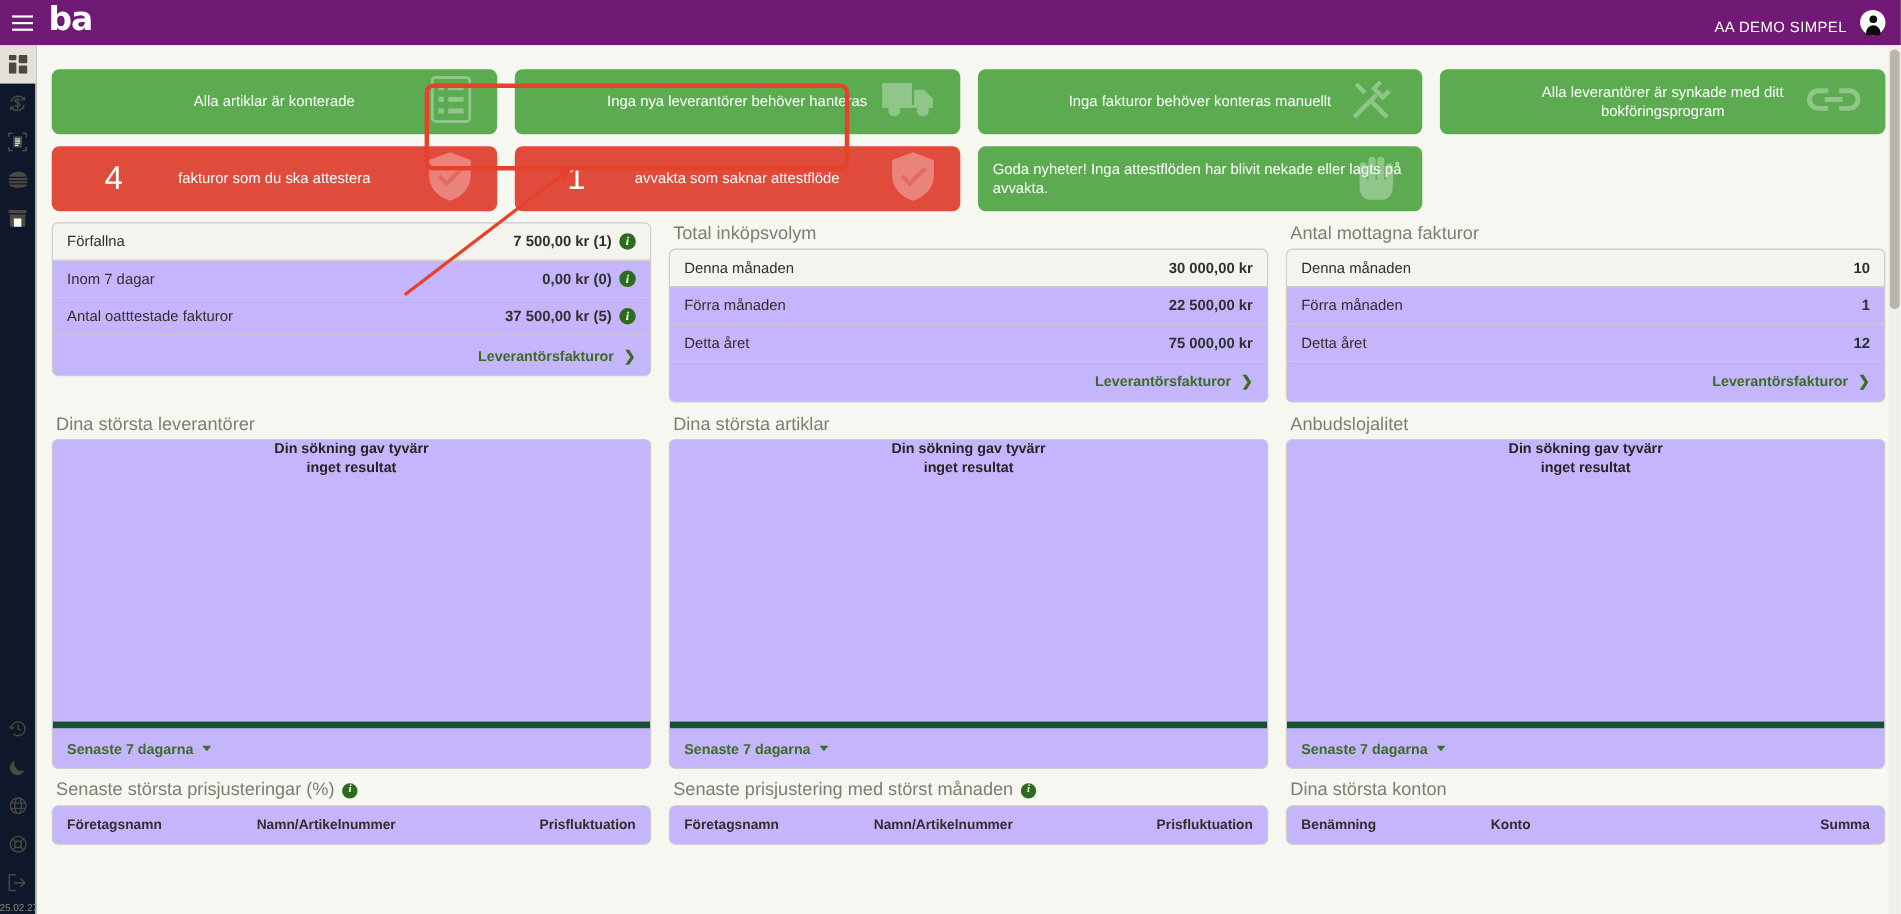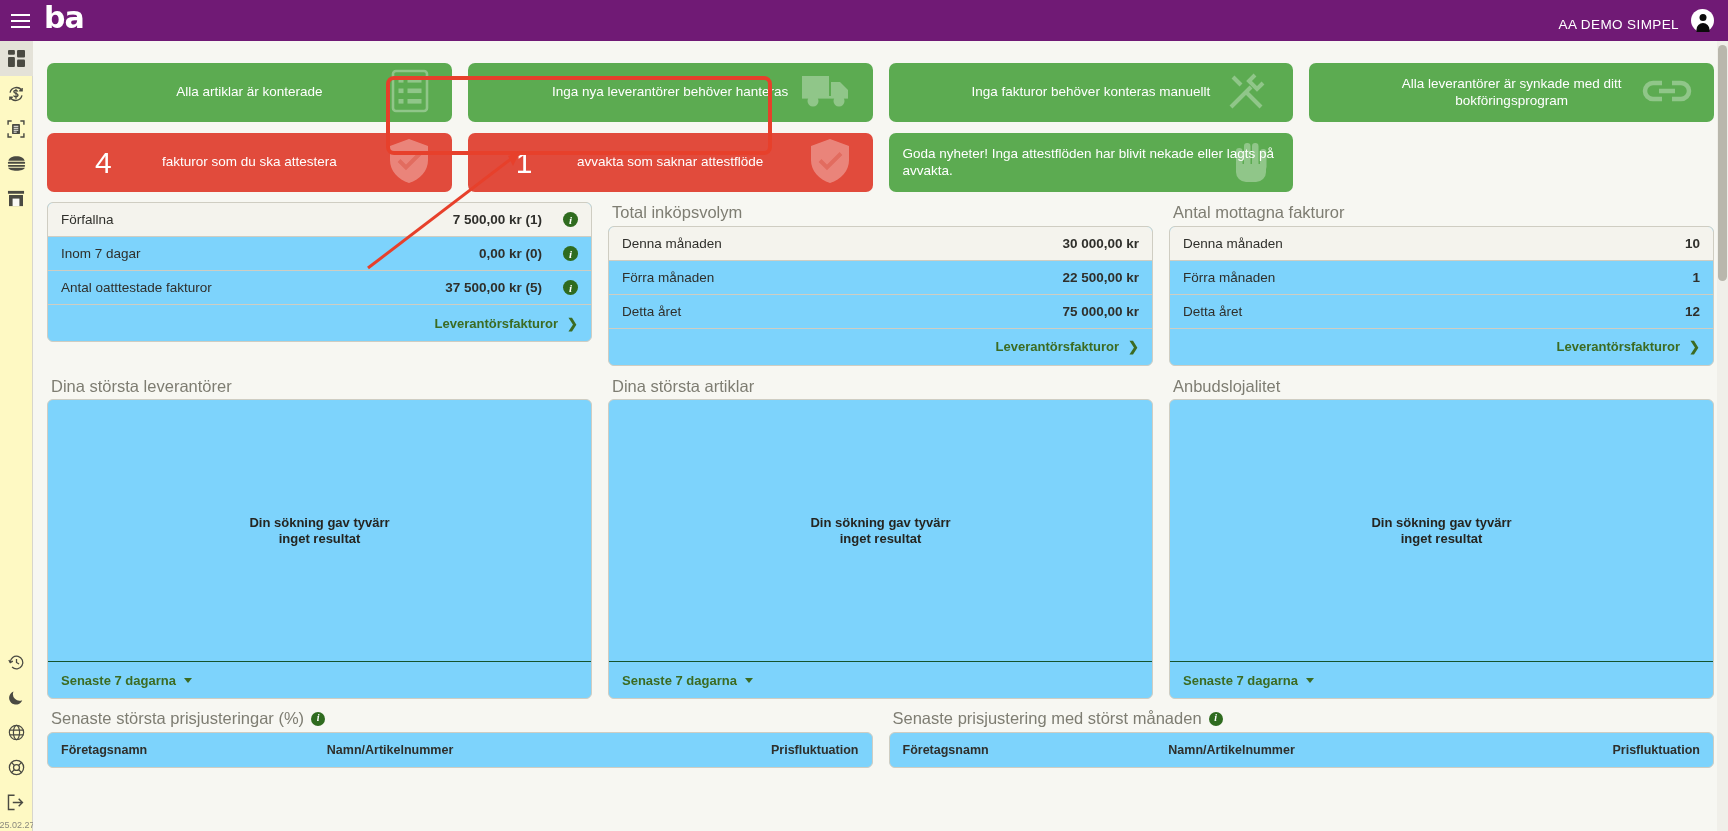--- a/index.html
+++ b/index.html
@@ -48,21 +48,21 @@
   #avatar-icon::after {
     content:""; position:absolute; left:50%; top:13.5px;
     width:13px; height:9px; border-radius:7px 7px 0 0;
     background:#0b0b0b; transform: translateX(-50%);
   }
 
   
   #sidebar {
     position: absolute; top: 41px; left: 0;
     width: 33px; height: 790px;
-    background: #fef9c3;
+    background: #0f172a;
     border-right: 1px solid #d8d6cc;
     display: flex; flex-direction: column; align-items: center;
   }
   .side-icon {
     width: 33px; height: 35px;
     display: flex; align-items: center; justify-content: center;
     color: #4a4a42; cursor: pointer;
   }
   .side-icon.active { background: #e4e2d8; }
   .side-icon svg { display:block; }
@@ -125,33 +125,33 @@
 
   
   .grid3 { display: flex; gap: 16px; margin-top: 10px; }
   .col { flex: 1 1 0; min-width: 0; }
   .panel-title {
     font-size: 16.5px; color: #7e7d72; font-weight: 400;
     padding: 0 2px 3px 4px; line-height: 1.25;
     display: flex; align-items: center; gap: 7px;
   }
   .card {
-    background: #7dd3fc;
+    background: #c4b5fd;
     border: 1px solid #cfcdc2;
     border-radius: 6px;
     overflow: hidden;
   }
   .kv-row {
     display: flex; align-items: center; justify-content: space-between;
     height: 34px; padding: 0 13px;
     border-bottom: 1px solid #cfcdc2;
     font-size: 13.5px; color: #2f2f2b;
   }
   .kv-row:first-child { background: #f4f3ed; }
-  .kv-row .val { font-weight: 700; display: flex; align-items: flex-end; gap: 21px; }
+  .kv-row .val { font-weight: 700; display: flex; align-items: flex-end; gap: 7px; }
   .kv-foot {
     height: 36px; display: flex; align-items: center; justify-content: flex-end;
     padding: 0 13px; cursor: pointer;
   }
   .kv-foot .link {
     font-size: 13px; font-weight: 700; color: #3c6b22;
     display: flex; align-items: center; gap: 9px;
   }
   .chev { font-size: 13px; color: #3c6b22; }
 
@@ -162,22 +162,22 @@
     display: inline-flex; align-items: center; justify-content: center;
     font-family: "Liberation Serif", serif;
     cursor: pointer;
   }
   .panel-title .info-dot { font-size: 10px; width: 14px; height: 14px; }
 
   
   .chart-card { height: 300px; display: flex; flex-direction: column; }
   .chart-body {
     flex: 1 1 auto;
-    display: flex; align-items: center; justify-content: center;
-    border-bottom: 1px solid #14532d;
+    display: flex; justify-content: center;
+    border-bottom: 6px solid #14532d;
   }
   .empty-msg {
     font-size: 13px; font-weight: 700; color: #252521;
     text-align: center; line-height: 1.25;
   }
   .chart-foot {
     height: 36px; display: flex; align-items: center;
     padding: 0 13px;
   }
   .range-select {
@@ -576,20 +576,32 @@
       </div>
       <div class="card">
         <div class="tbl-head">
           <span>Företagsnamn</span>
           <span>Namn/Artikelnummer</span>
           <span class="r">Prisfluktuation</span>
         </div>
       </div>
     </div>
 
+    <div class="col">
+      <div class="panel-title">
+        <span>Dina största konton</span>
+      </div>
+      <div class="card">
+        <div class="tbl-head">
+          <span>Benämning</span>
+          <span>Konto</span>
+          <span class="r">Summa</span>
+        </div>
+      </div>
+    </div>
   </div>
 </div>
 
 <div id="annot-box"></div>
 <svg id="annot-arrow" width="1728" height="831">
   <line x1="520" y1="152" x2="368" y2="268" stroke="#e7402b" stroke-width="3"></line>
   <polygon points="520,152 508,156 513,166" fill="#e7402b"></polygon>
 </svg>
 
 <div id="scrollbar">

